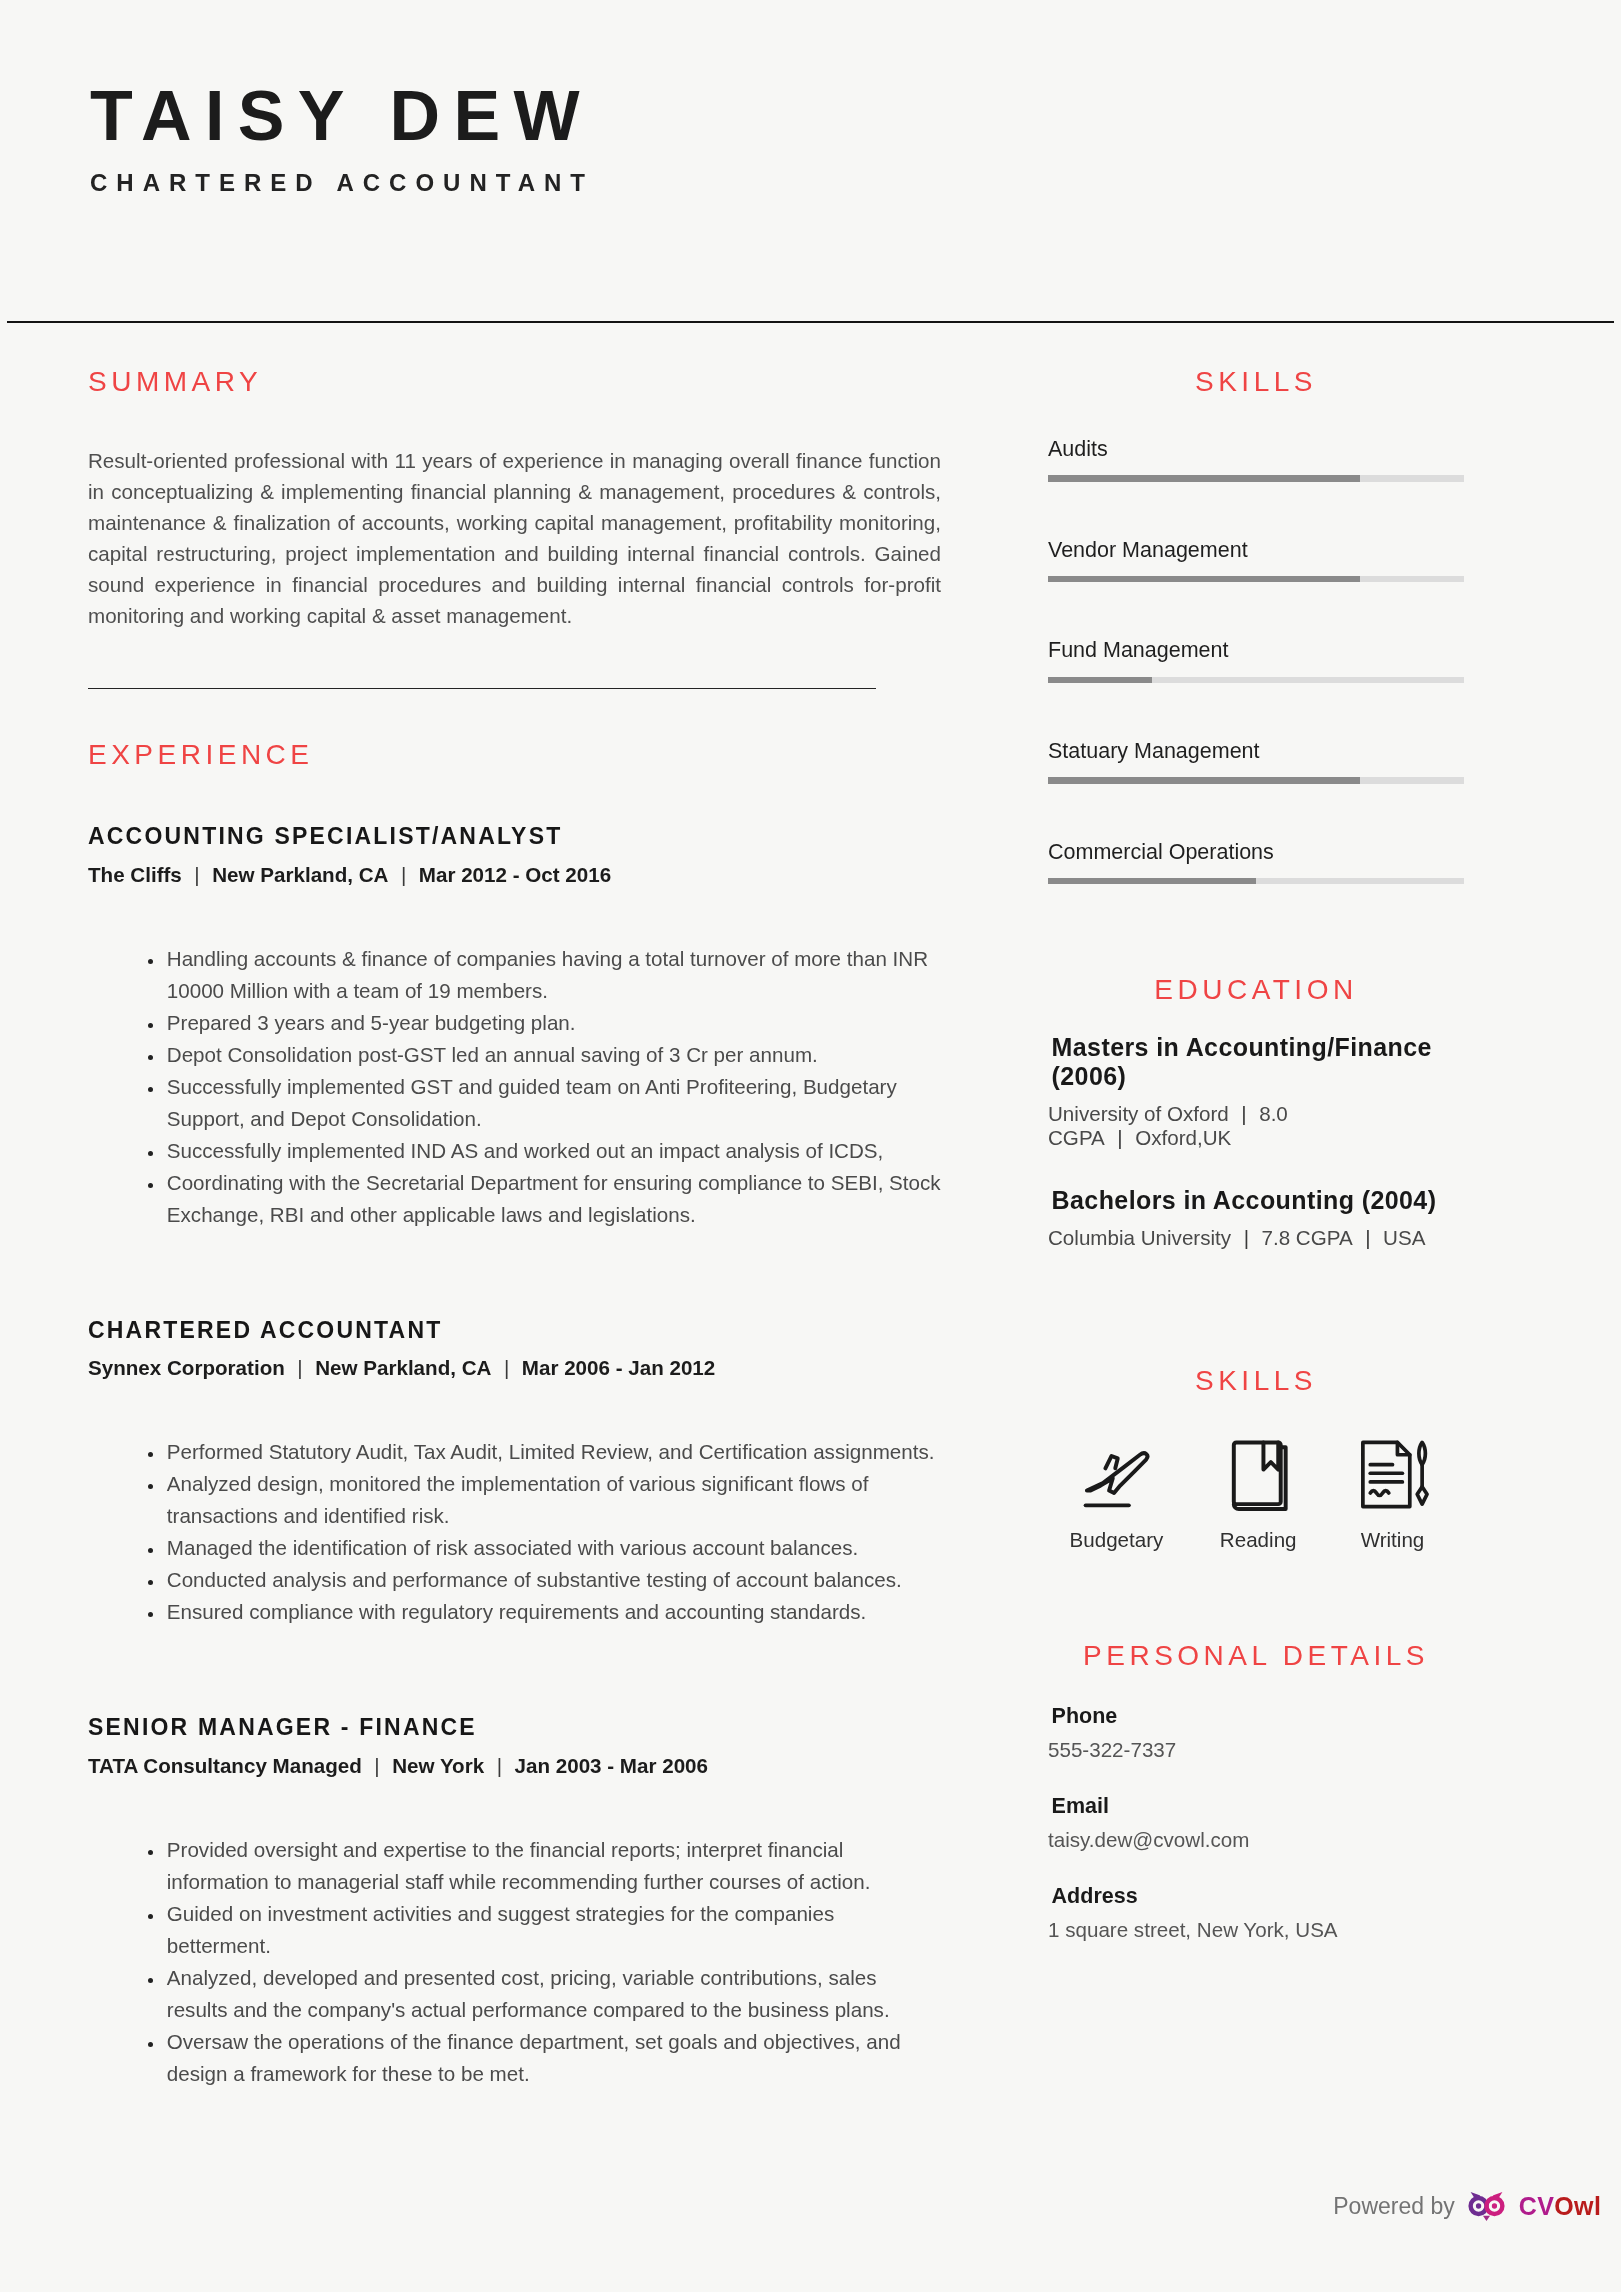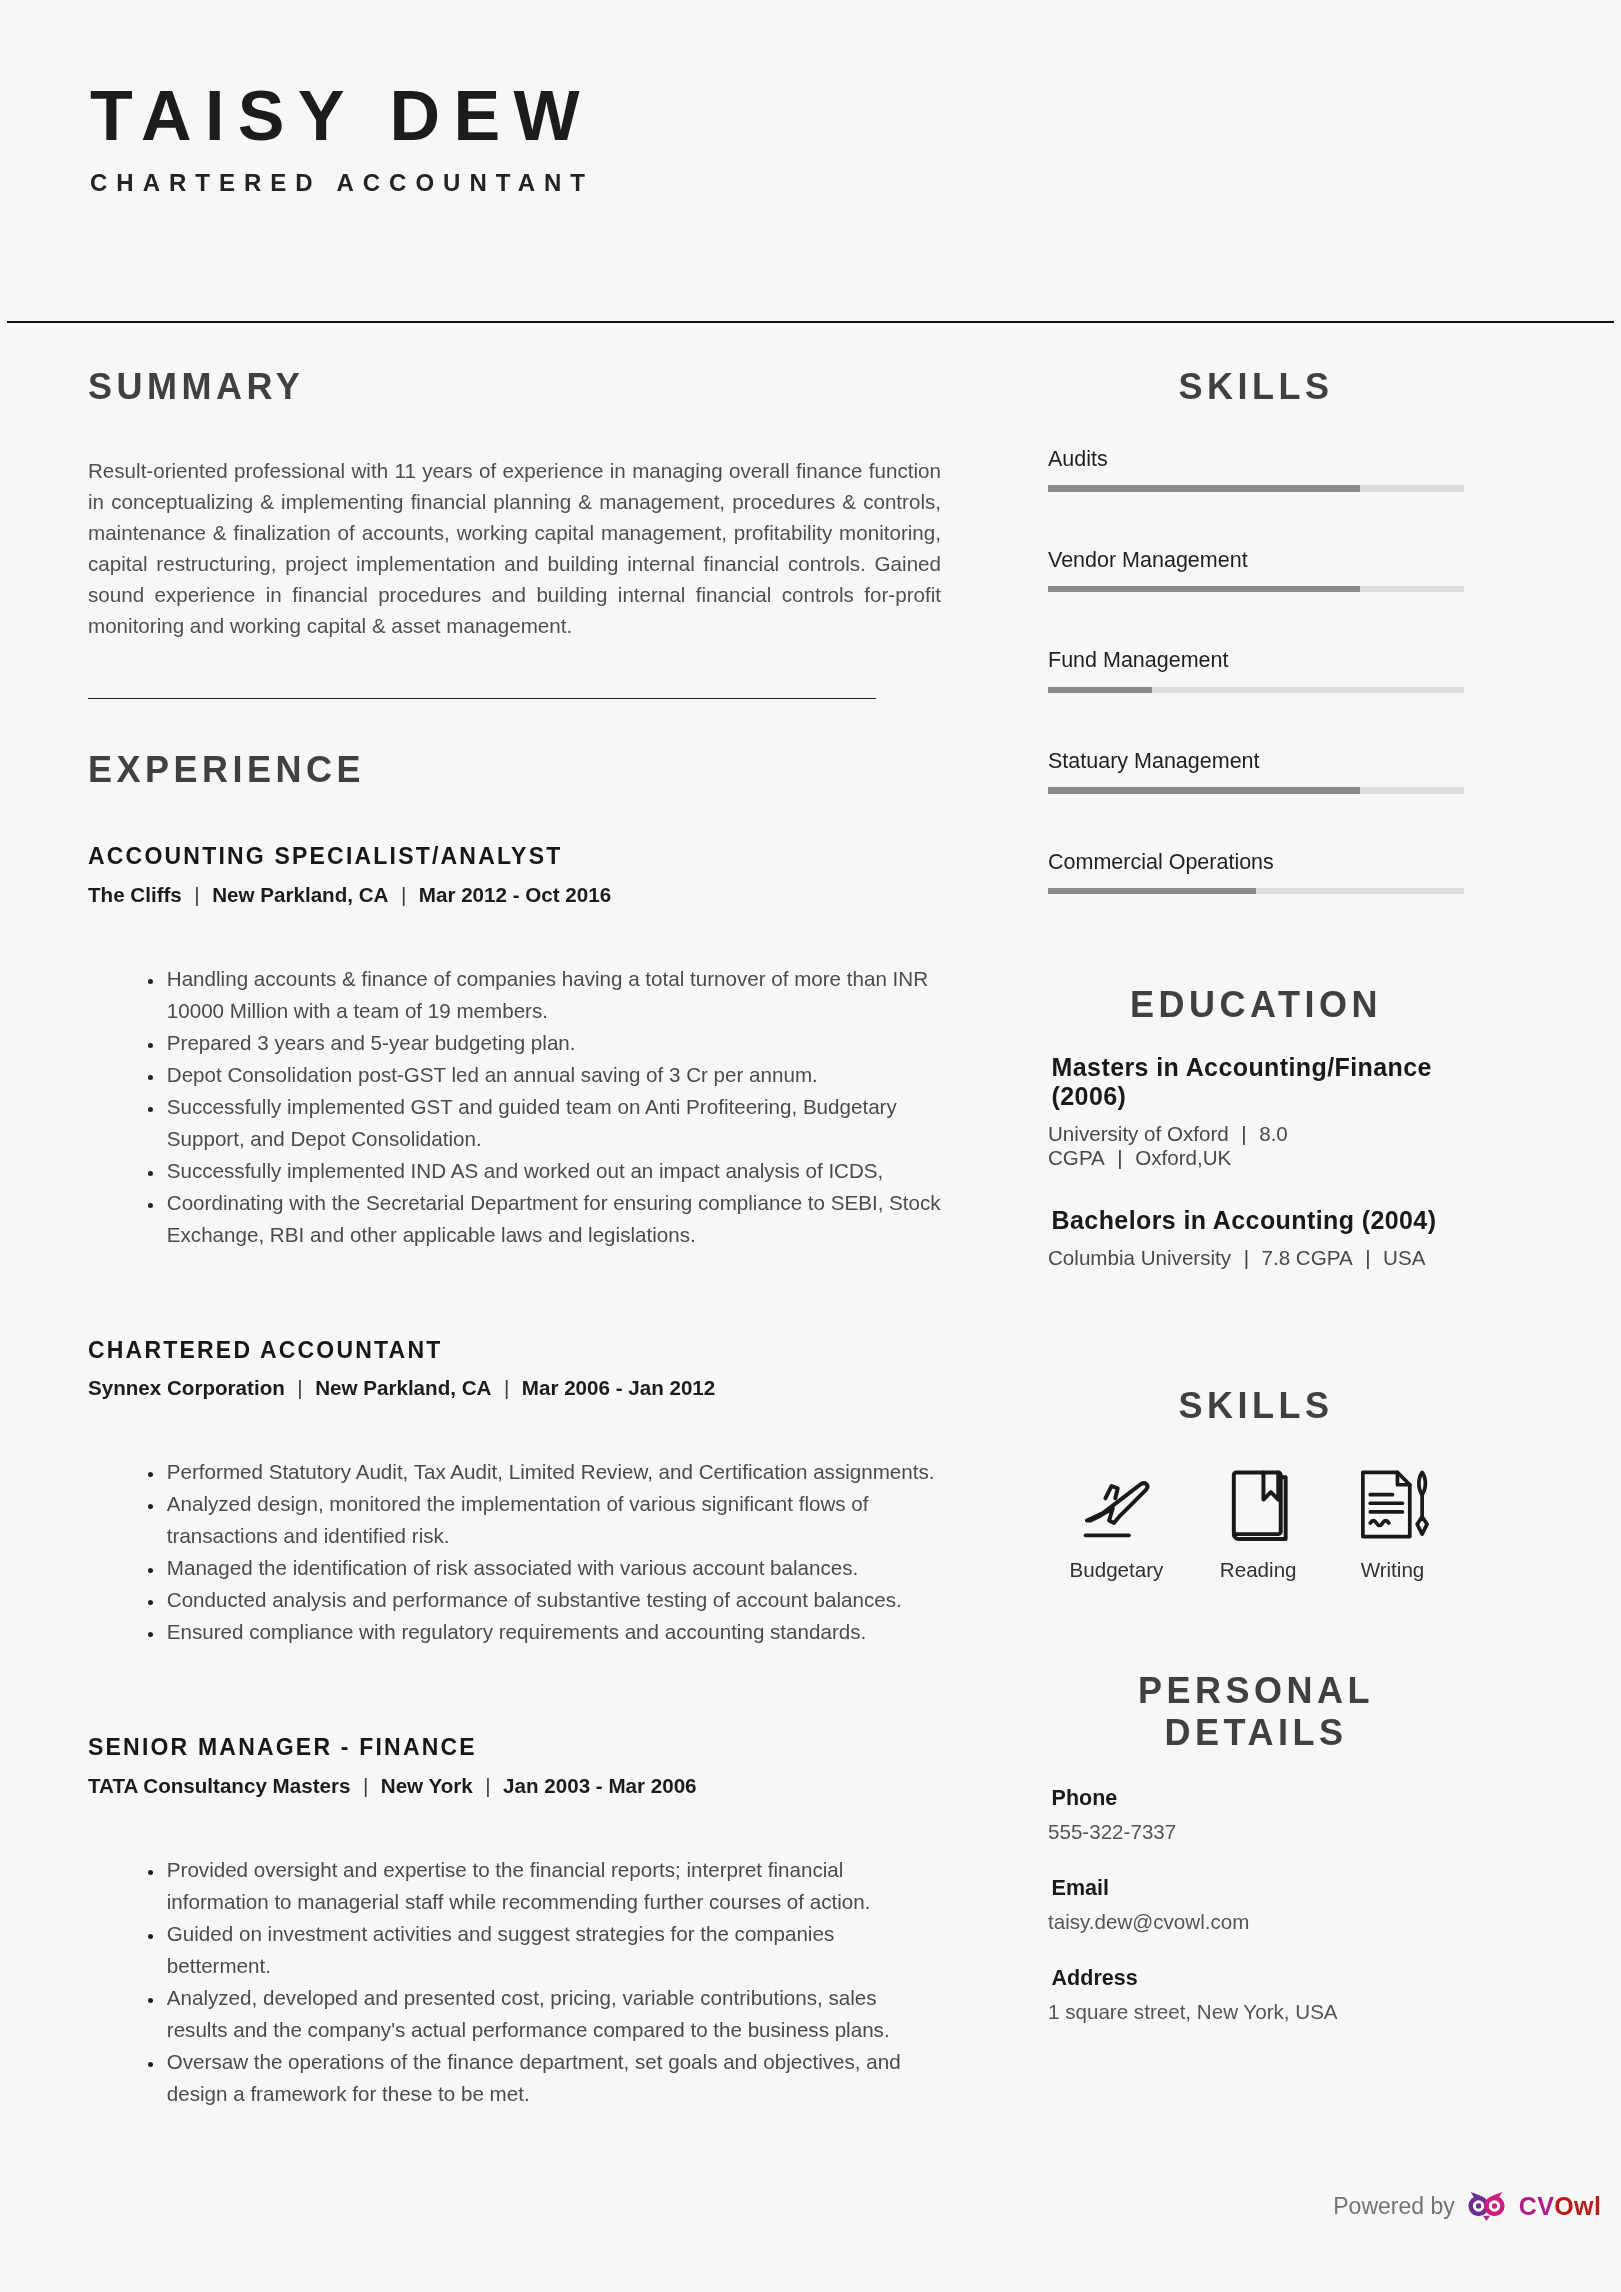--- a/index.html
+++ b/index.html
@@ -27,21 +27,21 @@
     margin:124px 7.2px 0 7.2px;
     border-top:2.7px solid #141414;
   }
 
   
   .columns { display:flex; padding:43px 159px 0 88px; gap:107px; }
   .left-col { width:853px; flex:none; }
   .right-col { width:416px; flex:none; }
 
   h2.sec {
-    font-size:36px; font-weight:700; letter-spacing:4.5px; color:#404040;
+    font-size:28px; font-weight:400; letter-spacing:4.5px; color:#ef4444;
   }
   .right-col h2.sec { text-align:center; }
 
   
   .summary-text {
     margin-top:47px; font-size:20.6px; line-height:31px; color:#4f4f4f;
     text-align:justify;
   }
   .col-rule { margin-top:57px; width:788px; border-top:1.8px solid #242424; }
   .experience-section h2 { margin-top:50px; }
@@ -147,21 +147,21 @@
             <li>Analyzed design, monitored the implementation of various significant flows of transactions and identified risk.</li>
             <li>Managed the identification of risk associated with various account balances.</li>
             <li>Conducted analysis and performance of substantive testing of account balances.</li>
             <li>Ensured compliance with regulatory requirements and accounting standards.</li>
           </ul>
         </article>
 
         <article class="job">
           <h3 class="job-title">SENIOR MANAGER - FINANCE</h3>
           <div class="job-meta">
-            <span>TATA Consultancy Masters</span><span class="pipe">|</span><span>New York</span><span class="pipe">|</span><span>Jan 2003 - Mar 2006</span>
+            <span>TATA Consultancy Managed</span><span class="pipe">|</span><span>New York</span><span class="pipe">|</span><span>Jan 2003 - Mar 2006</span>
           </div>
           <ul class="job-bullets">
             <li>Provided oversight and expertise to the financial reports; interpret financial information to managerial staff while recommending further courses of action.</li>
             <li>Guided on investment activities and suggest strategies for the companies betterment.</li>
             <li>Analyzed, developed and presented cost, pricing, variable contributions, sales results and the company's actual performance compared to the business plans.</li>
             <li>Oversaw the operations of the finance department, set goals and objectives, and design a framework for these to be met.</li>
           </ul>
         </article>
       </section>
     </main>

